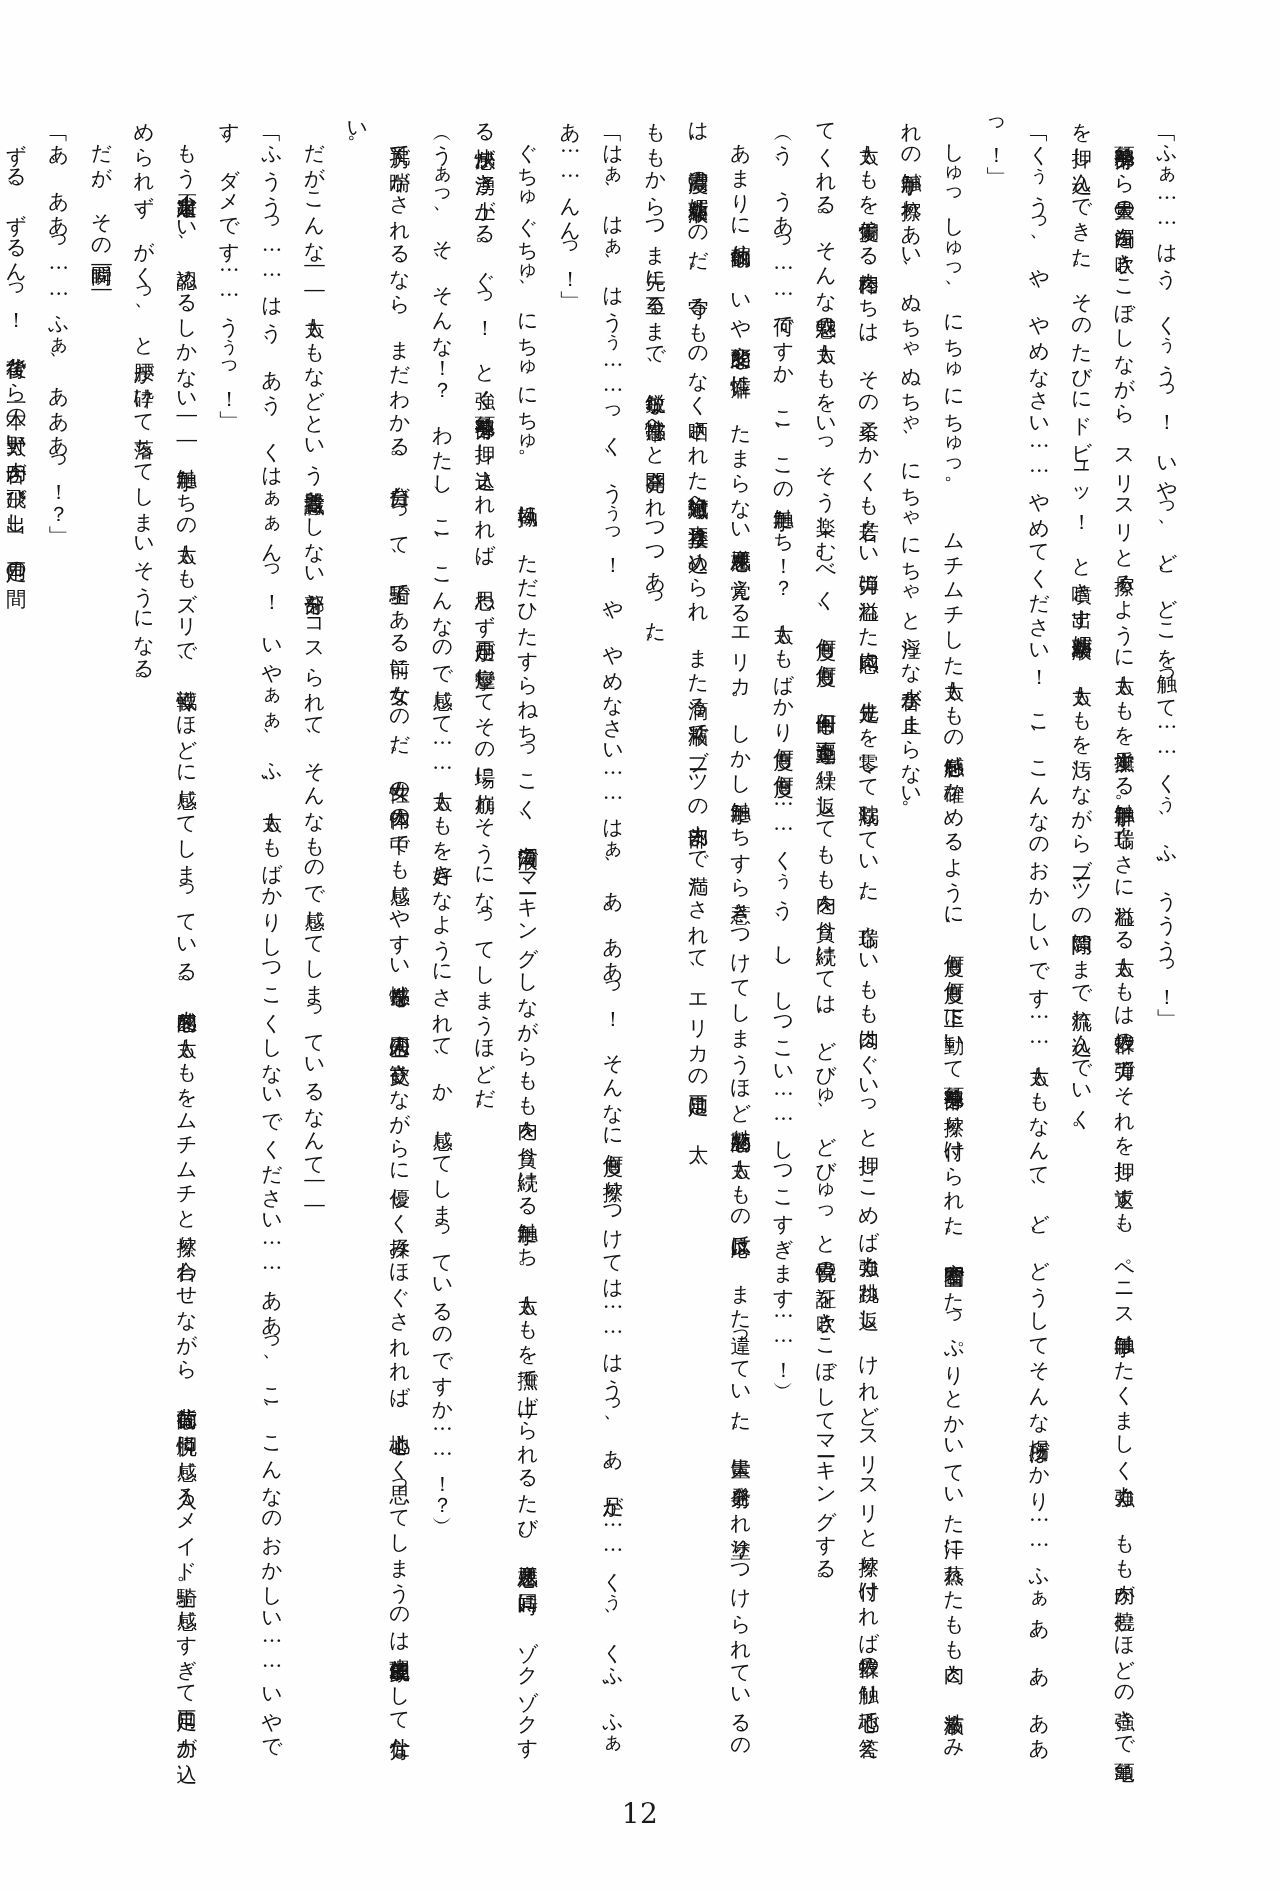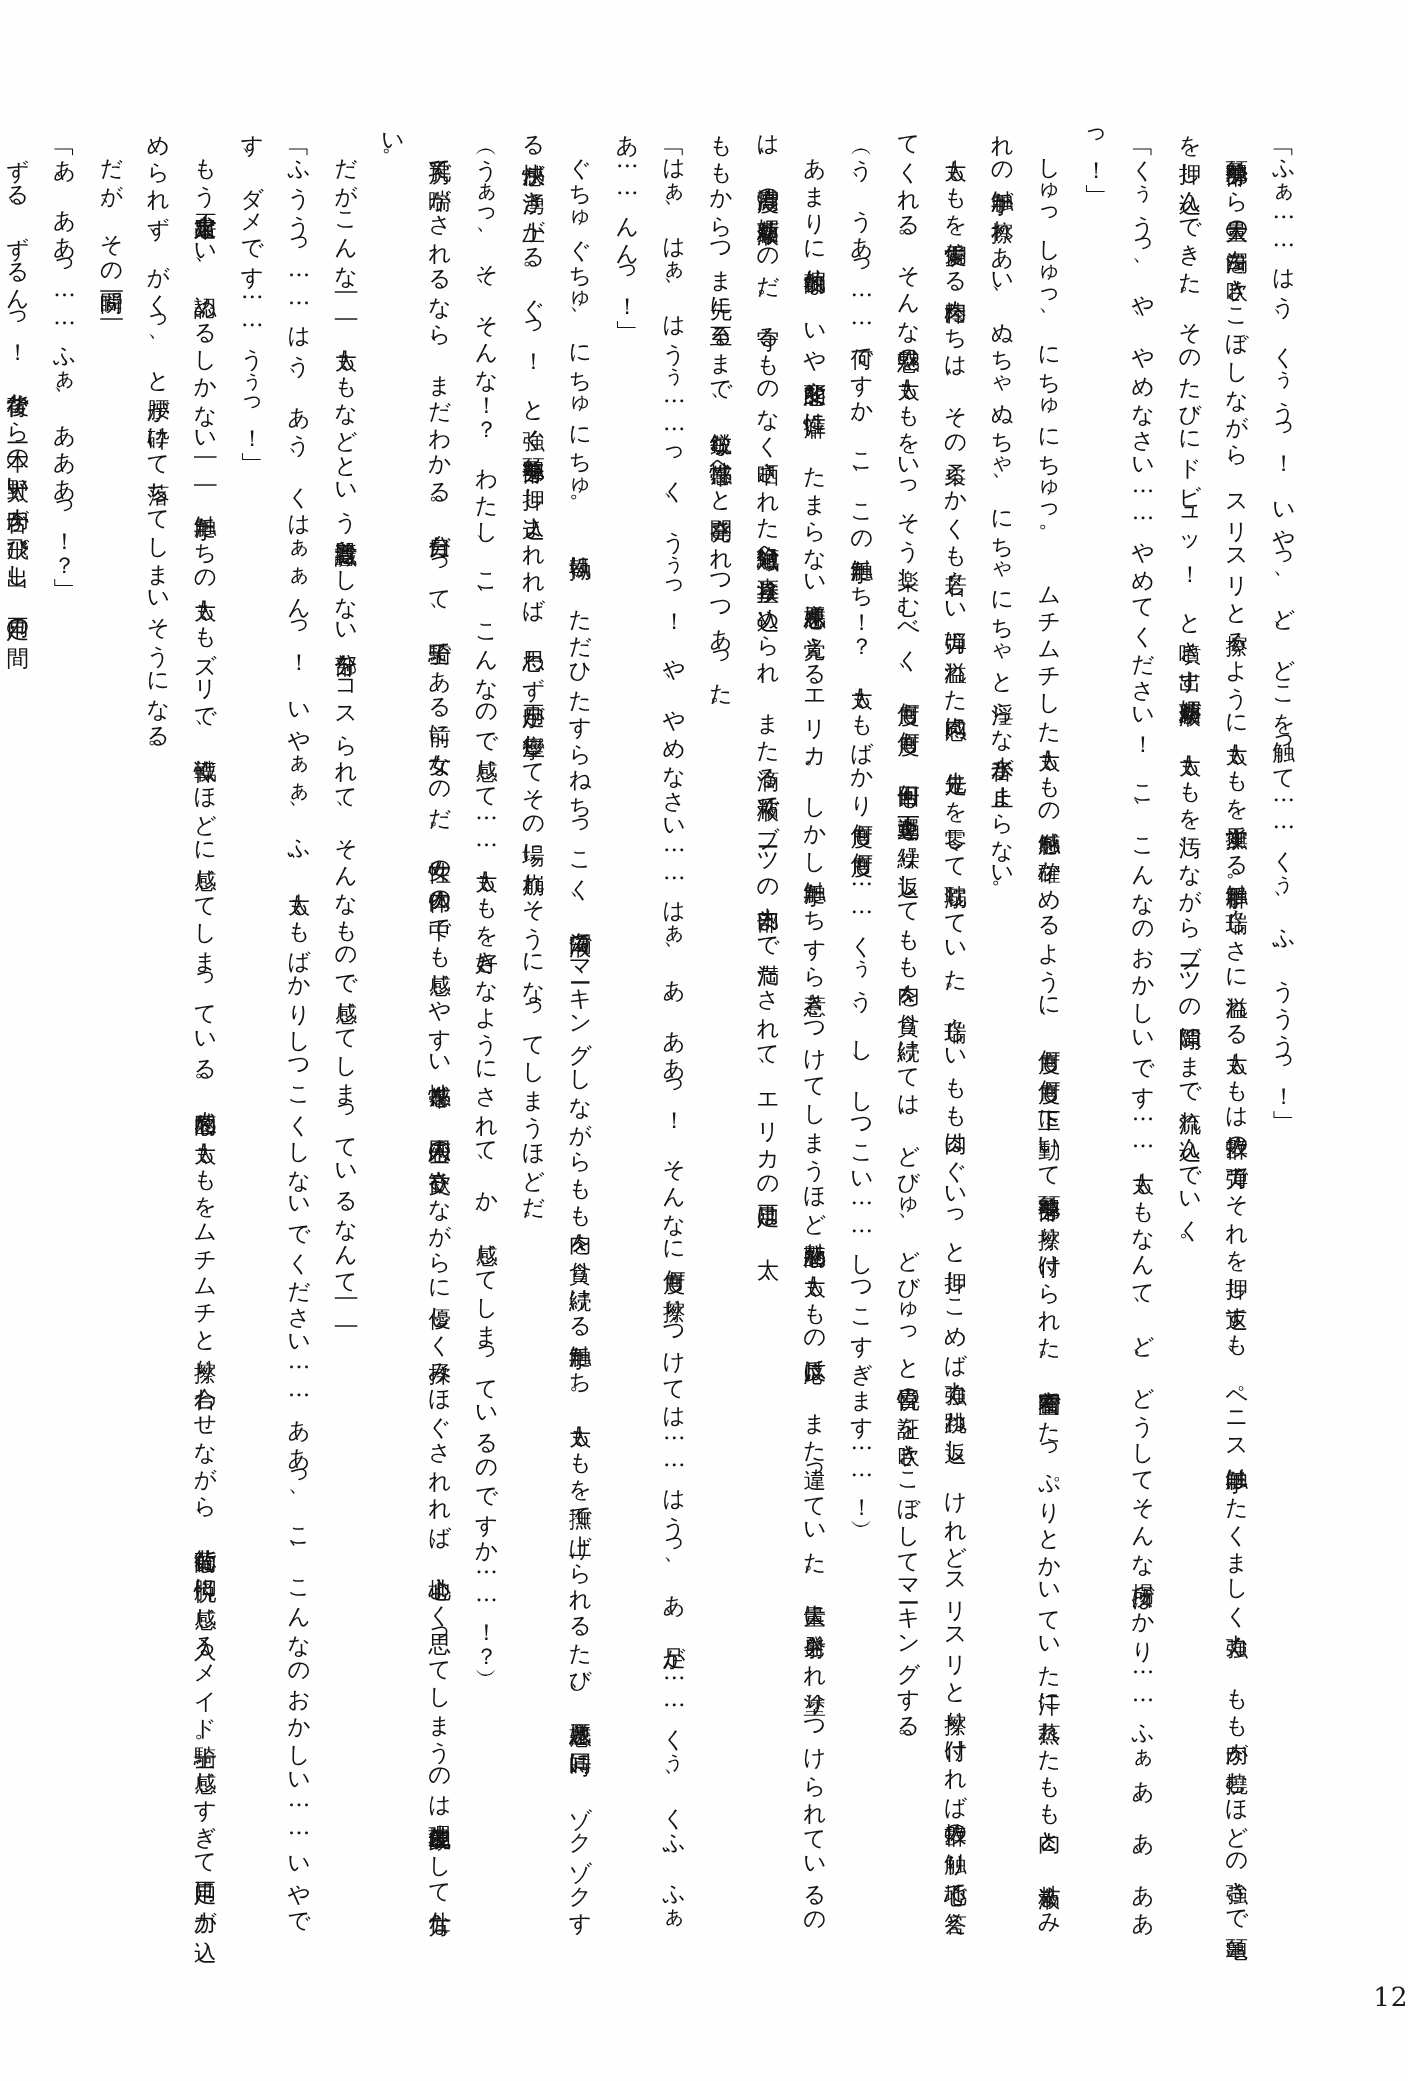--- a/index.html
+++ b/index.html
@@ -50,22 +50,22 @@
 
   .para.noindent {
     text-indent: 0;
   }
 
   .page-number {
     position: absolute;
     left: 0;
     right: 0;
     bottom: 62px;
-    text-align: right;
-    font-size: 24px;
+    text-align: center;
+    font-size: 28px;
     font-family: "DejaVu Serif", "Liberation Serif", serif;
     color: #1a1a1a;
     letter-spacing: 0.02em;
   }
 </style>
 </head>
 <body>
 
 <div id="page">
 

